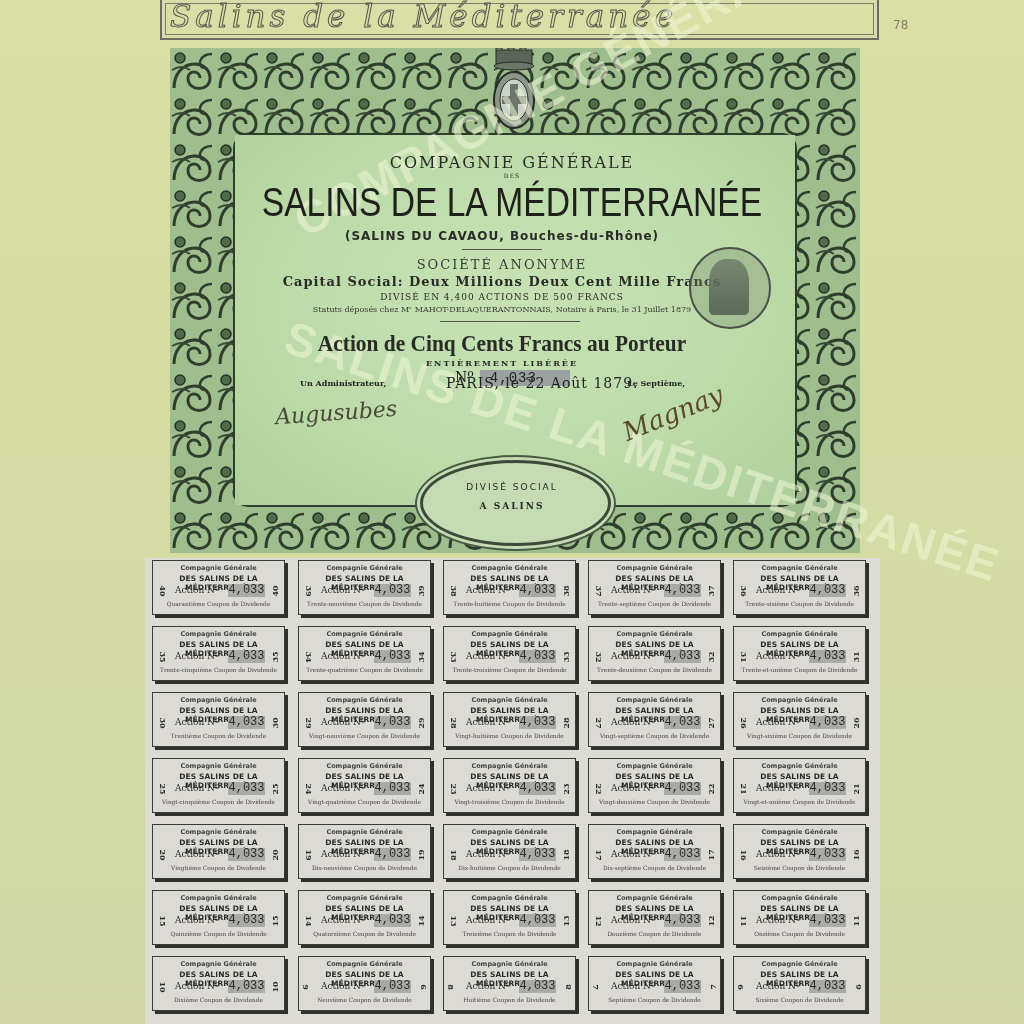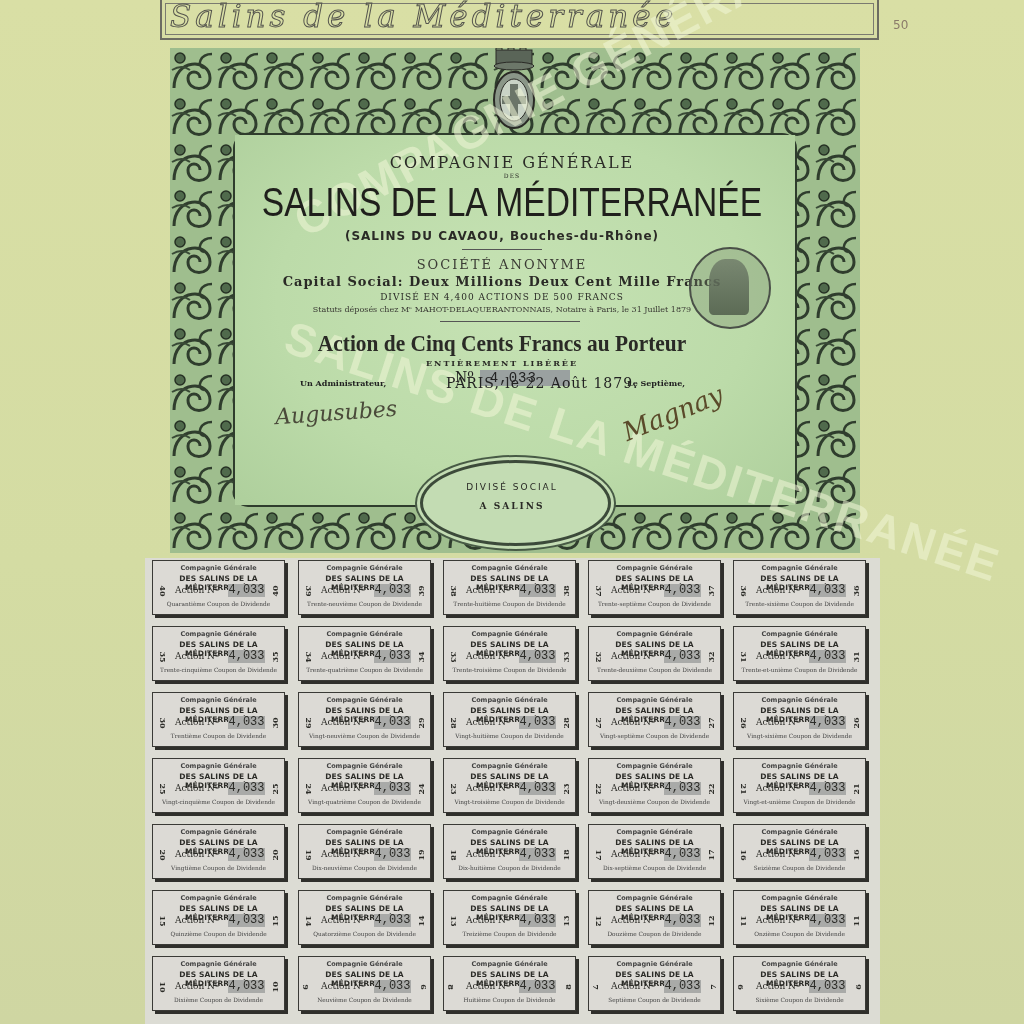--- a/index.html
+++ b/index.html
@@ -104,21 +104,21 @@
   .c-foot { position:absolute; top:40px; left:0; width:100%; text-align:center; font-family:"DejaVu Serif", serif; font-size:5.8px; color:#444; }
 </style>
 </head>
 <body>
 
 <div class="paper"></div>
 
 <div class="top-strip">
   <div class="script">Salins de la Méditerranée</div>
 </div>
-<div class="pencil-mark">50</div>
+<div class="pencil-mark">78</div>
 
 <div class="cert"></div>
 <svg class="border-frame" width="690" height="505" viewBox="0 0 690 505">
   <defs>
     <pattern id="scroll" width="46" height="46" patternUnits="userSpaceOnUse">
       <rect width="46" height="46" fill="#9fbe8e"></rect>
       <path d="M4 40 C4 10, 40 10, 40 30 C40 44, 18 44, 18 30 C18 22, 30 22, 30 30" fill="none" stroke="#2f3d2d" stroke-width="3"></path>
       <path d="M42 6 C30 6, 26 18, 34 20" fill="none" stroke="#2f3d2d" stroke-width="2.5"></path>
       <circle cx="10" cy="10" r="5" fill="#506a4c" stroke="#253023" stroke-width="1.5"></circle>
       <path d="M2 22 Q12 16 20 22" fill="none" stroke="#394a36" stroke-width="2"></path>

